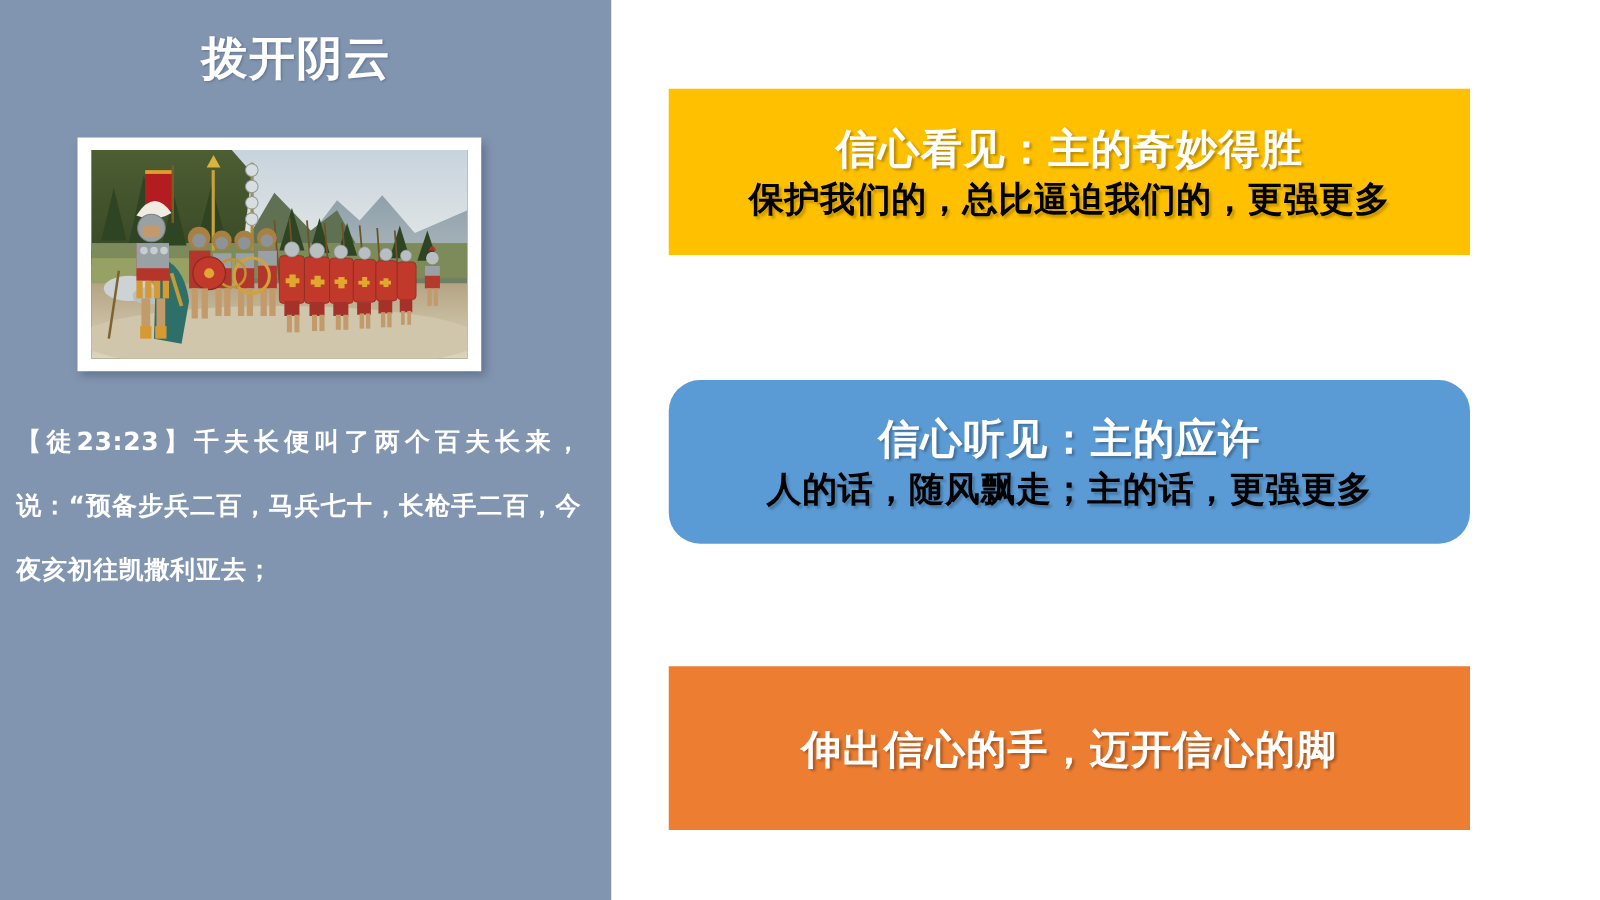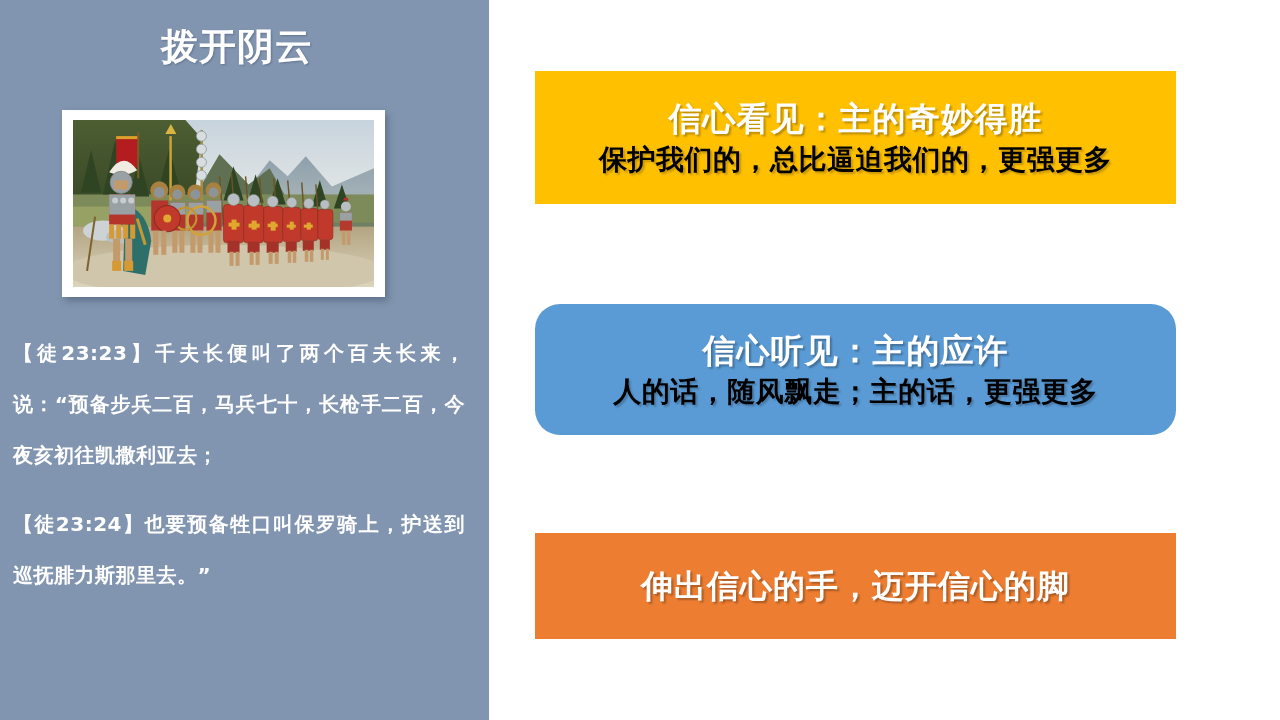--- a/index.html
+++ b/index.html
@@ -89,21 +89,21 @@
     left: 535px;
     width: 641px;
     box-sizing: border-box;
     display: flex;
     flex-direction: column;
     align-items: center;
     justify-content: center;
   }
   .banner-yellow { top: 71px;  height: 133px; background: #ffc000; }
   .banner-blue   { top: 304px; height: 131px; background: #5b9bd5; border-radius: 25px; }
-  .banner-orange { top: 533px; height: 106px; background: #ed7d31; }
+  .banner-orange { top: 533px; height: 131px; background: #ed7d31; }
 
   .banner-title {
     color: #ffffff;
     font-size: 33px;
     font-weight: bold;
     letter-spacing: 1px;
     line-height: 1.25;
     text-align: center;
     text-shadow: 2px 2px 2px rgba(0,0,0,0.28);
     white-space: nowrap;
@@ -351,21 +351,20 @@
             <circle cx="94" cy="98" r="4" fill="#e0a82e"></circle>
             <rect x="80" y="110" width="5" height="24" fill="#c39a6b"></rect>
             <rect x="88" y="110" width="5" height="24" fill="#c39a6b"></rect>
           </g>
         </svg>
       </div>
     </div>
 
     <div class="scripture">
       <p>【徒23:23】千夫长便叫了两个百夫长来，说：“预备步兵二百，马兵七十，长枪手二百，今夜亥初往凯撒利亚去；</p>
-      <p>【徒23:24】也要预备牲口叫保罗骑上，护送到巡抚腓力斯那里去。”</p>
     </div>
   </div>
 
   <div class="banner banner-yellow">
     <div class="banner-title">信心看见：主的奇妙得胜</div>
     <div class="banner-sub">保护我们的，总比逼迫我们的，更强更多</div>
   </div>
 
   <div class="banner banner-blue">
     <div class="banner-title">信心听见：主的应许</div>

